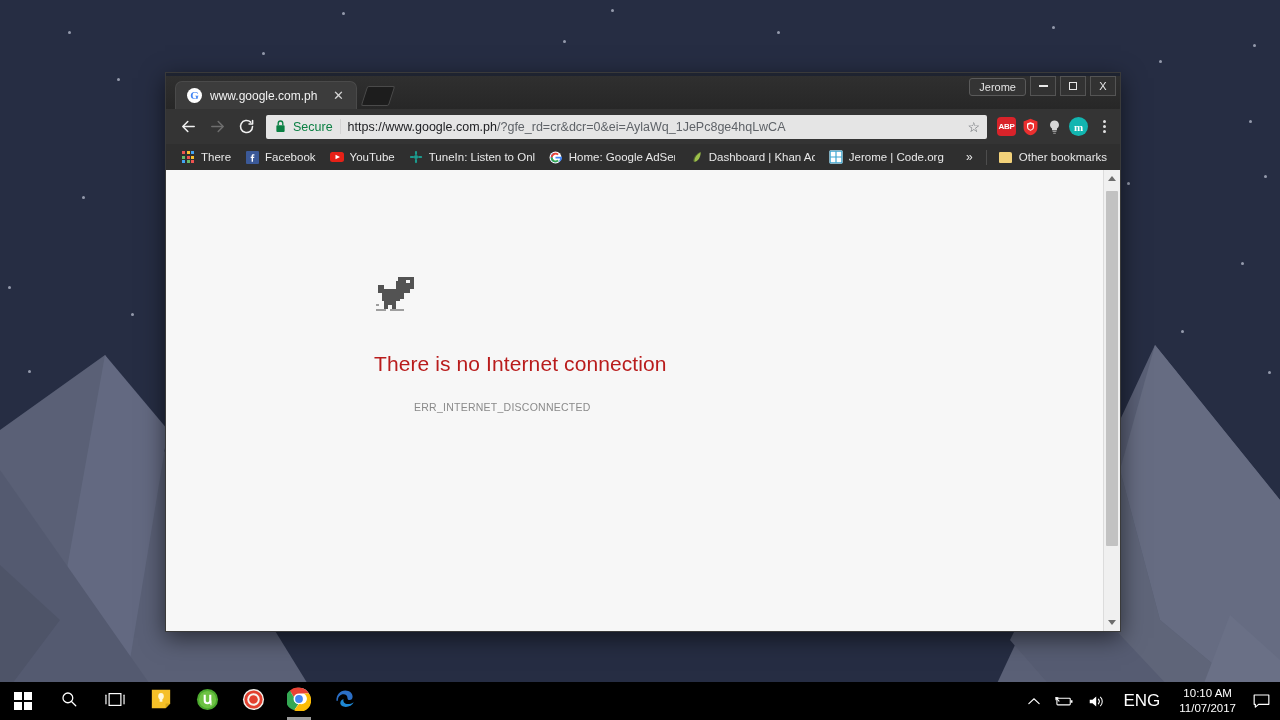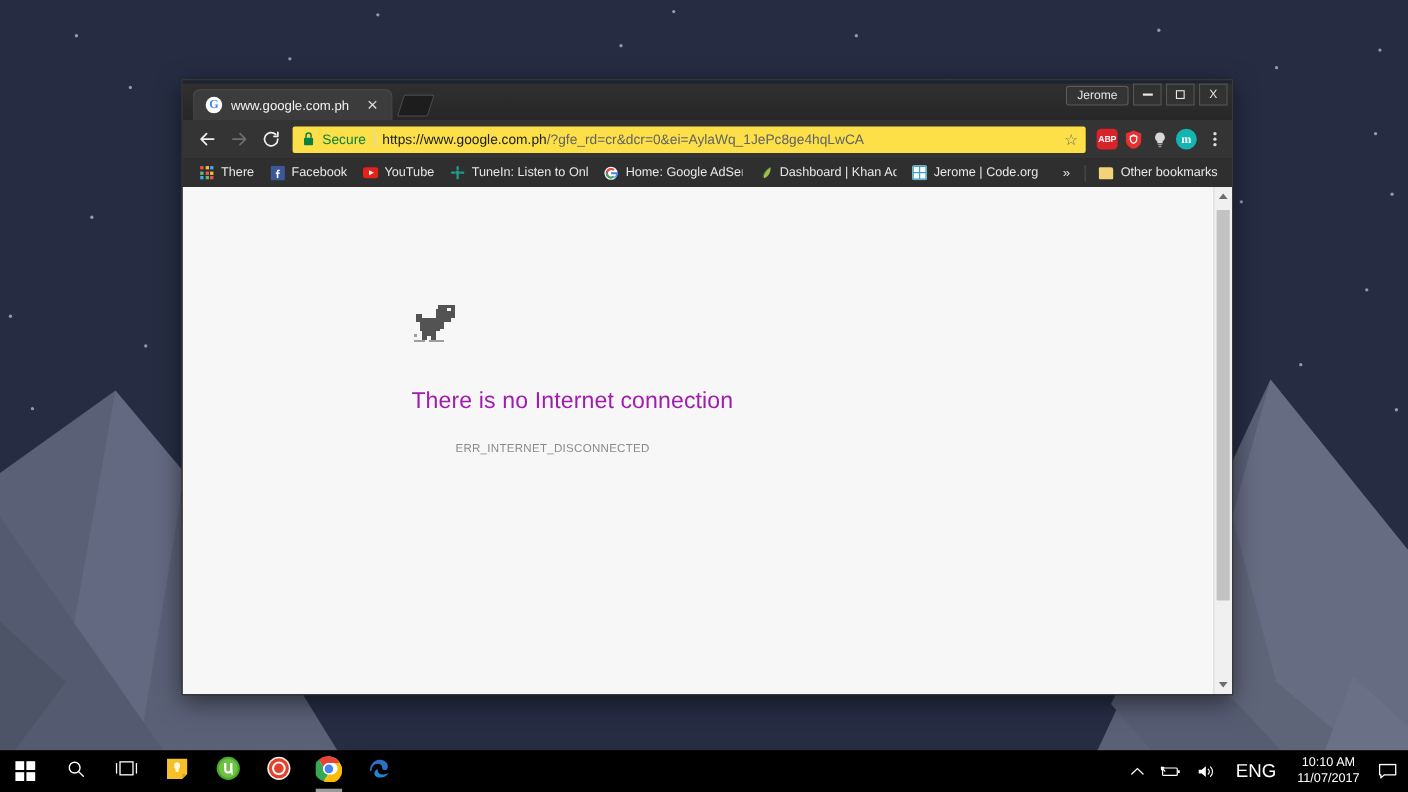--- a/index.html
+++ b/index.html
@@ -123,21 +123,21 @@
     width: 24px; height: 24px;
     display: flex; align-items: center; justify-content: center;
     color: #f0f0f0;
     cursor: pointer;
   }
   .navbtn.disabled { color: #6e6e6e; }
   .navbtn svg { display: block; }
   .omnibox {
     flex: 1;
     height: 24px;
-    background: #fde047;
+    background: #e5e5e5;
     border-radius: 2px;
     display: flex; align-items: center;
     padding: 0 7px 0 9px;
     gap: 7px;
     margin: 0 5px 0 3px;
     font-size: 12.5px;
     overflow: hidden;
     cursor: text;
   }
   .lock-ico { flex: 0 0 auto; display:flex; }
@@ -199,21 +199,21 @@
     display: flex;
     overflow: hidden;
   }
   .page {
     flex: 1;
     padding: 105px 0 0 208px;
   }
   .dino { margin-bottom: 33px; }
   .err-title {
     font-size: 21px;
-    color: #a21caf;
+    color: #b91c1c;
     font-weight: normal;
     letter-spacing: .1px;
     margin-bottom: 25px;
   }
   .try-label { font-size: 11.5px; color: #555; margin-bottom: 6px; }
   .try-list { list-style: disc; margin: 0 0 22px 28px; }
   .try-list li {
     font-size: 13.5px; color: #333;
     line-height: 21.5px;
   }

